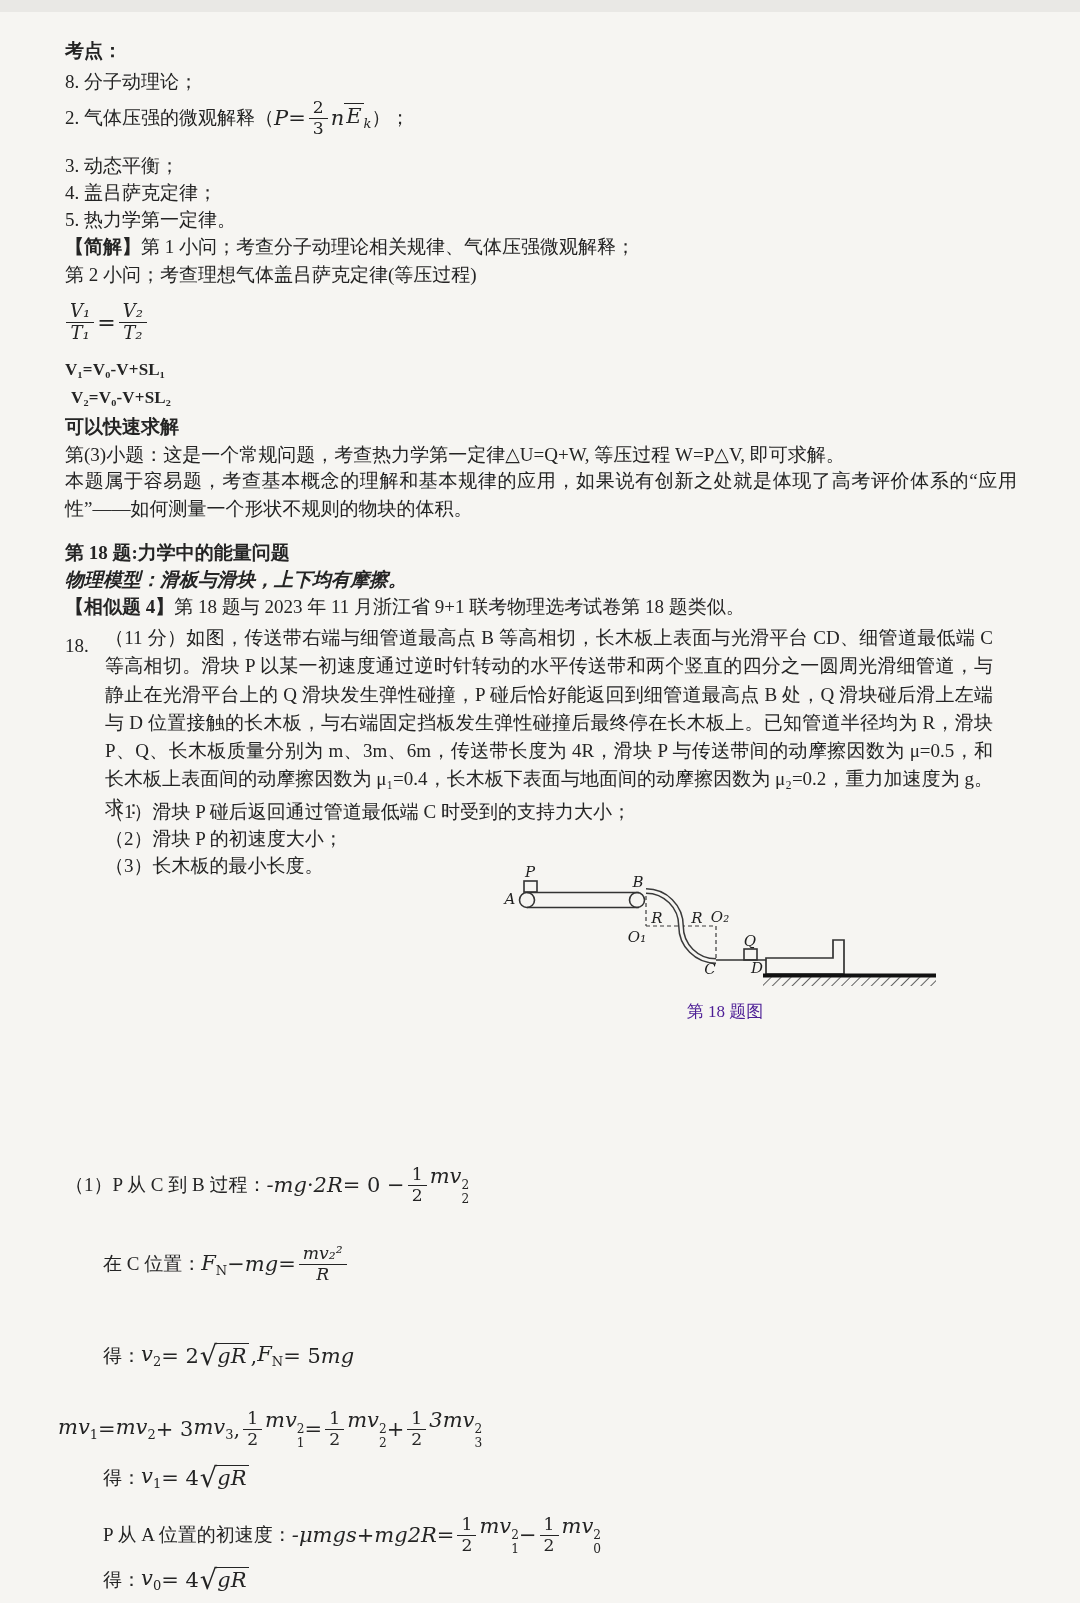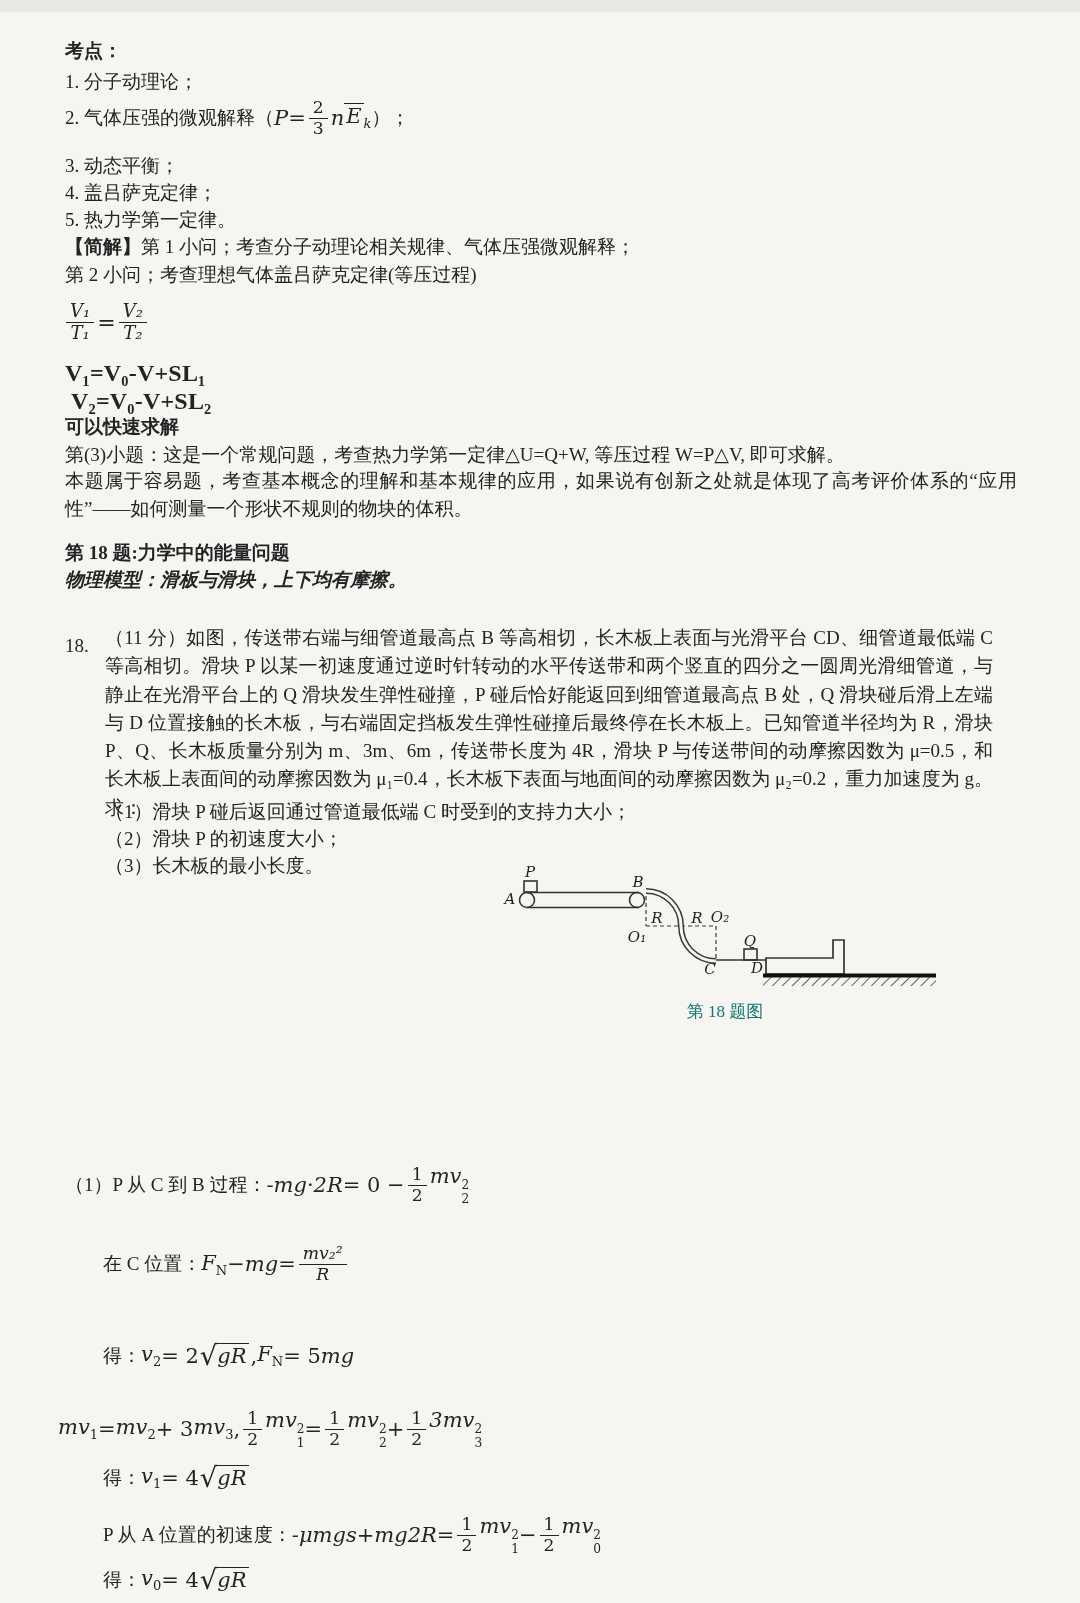--- a/index.html
+++ b/index.html
@@ -24,34 +24,34 @@
   .f-ss .stk{display:inline-flex;flex-direction:column;align-items:flex-start;font-size:0.58em;line-height:1.15;vertical-align:-0.5em;font-style:normal;}
   .f-ss sub{font-size:0.62em;font-style:normal;}
   .f-sq{display:inline-flex;align-items:flex-start;margin:0 1px;}
   .f-sq .rad{font-style:normal;font-size:1.3em;line-height:0.95;}
   .f-sq .bod{border-top:1.6px solid currentColor;padding:0 3px 0 1px;margin-left:-1px;font-style:italic;}
   .f-ov{display:inline-block;}
   .f-ov .ovl{border-top:1.5px solid currentColor;padding:0 2px;font-style:italic;}
   .f-ov sub{font-size:0.62em;font-style:italic;}
   
   .jline{line-height:27px;}
-  .vline{font-weight:600;font-size:24px;letter-spacing:0.2px;}
+  .vline{font-weight:600;font-size:17px;letter-spacing:0.2px;}
   .para{white-space:normal;text-align:justify;line-height:28.3px;}
   .hang{position:relative;padding-left:40px;}
   .hang .num{position:absolute;left:0;top:8px;}
-  #figure-caption{text-align:center;padding-left:26px;font-size:17px;margin-top:3px;color:#0f766e;}
+  #figure-caption{text-align:center;padding-left:26px;font-size:17px;margin-top:3px;color:#4c1d95;}
   svg text{font-family:"DejaVu Serif",serif;font-style:italic;font-size:15px;fill:#1e1e1e;}
 </style>
 </head>
 <body>
 
 <div id="page">
 
   <div class="abs b" style="left:65px;top:26px;">考点：</div>
-  <div class="abs jline" style="left:65px;top:56px;">1. 分子动理论；</div>
+  <div class="abs jline" style="left:65px;top:56px;">8. 分子动理论；</div>
   <div class="abs frow" style="left:65px;top:76px;height:60px;">
     <span>2. 气体压强的微观解释（</span>
     <span class="fx">
         <span class="f-v">P</span>
         <span class="f-r"> = </span>
         <span class="f-frac">
           <span class="fn">2</span>
           <span class="fd">3</span>
         </span>
         <span class="f-v">n </span>
@@ -83,20 +83,23 @@
   </div>
 
   <div class="abs vline" style="left:65px;top:348px;">V₁=V₀-V+SL₁</div>
   <div class="abs vline" style="left:71px;top:376px;">V₂=V₀-V+SL₂</div>
   <div class="abs jline b" style="left:65px;top:401px;">可以快速求解</div>
   <div class="abs jline" style="left:65px;top:429px;">第(3)小题：这是一个常规问题，考查热力学第一定律△U=Q+W, 等压过程 W=P△V, 即可求解。</div>
   <div class="abs para" style="left:65px;top:455px;width:952px;">本题属于容易题，考查基本概念的理解和基本规律的应用，如果说有创新之处就是体现了高考评价体系的“应用性”——如何测量一个形状不规则的物块的体积。</div>
 
   <div class="abs jline b" style="left:65px;top:527px;">第 18 题:力学中的能量问题</div>
   <div class="abs jline b" style="left:65px;top:554px;font-style:italic;">物理模型：滑板与滑块，上下均有摩擦。</div>
+  <div class="abs jline" style="left:65px;top:581px;">
+    <span class="b">【相似题 4】</span><span>第 18 题与 2023 年 11 月浙江省 9+1 联考物理选考试卷第 18 题类似。</span>
+  </div>
 
   <div class="abs para hang" style="left:65px;top:612px;width:888px;">
     <span class="num">18.</span><span>（11 分）如图，传送带右端与细管道最高点 B 等高相切，长木板上表面与光滑平台 CD、细管道最低端 C 等高相切。滑块 P 以某一初速度通过逆时针转动的水平传送带和两个竖直的四分之一圆周光滑细管道，与静止在光滑平台上的 Q 滑块发生弹性碰撞，P 碰后恰好能返回到细管道最高点 B 处，Q 滑块碰后滑上左端与 D 位置接触的长木板，与右端固定挡板发生弹性碰撞后最终停在长木板上。已知管道半径均为 R，滑块 P、Q、长木板质量分别为 m、3m、6m，传送带长度为 4R，滑块 P 与传送带间的动摩擦因数为 μ=0.5，和长木板上表面间的动摩擦因数为 μ₁=0.4，长木板下表面与地面间的动摩擦因数为 μ₂=0.2，重力加速度为 g。求：</span>
   </div>
   <div class="abs jline" style="left:105px;top:786px;">（1）滑块 P 碰后返回通过管道最低端 C 时受到的支持力大小；</div>
   <div class="abs jline" style="left:105px;top:813px;">（2）滑块 P 的初速度大小；</div>
   <div class="abs jline" style="left:105px;top:840px;">（3）长木板的最小长度。</div>
 
   <div class="abs" style="left:476px;top:834px;width:472px;">
     <svg width="472" height="146" viewBox="0 0 472 146">

